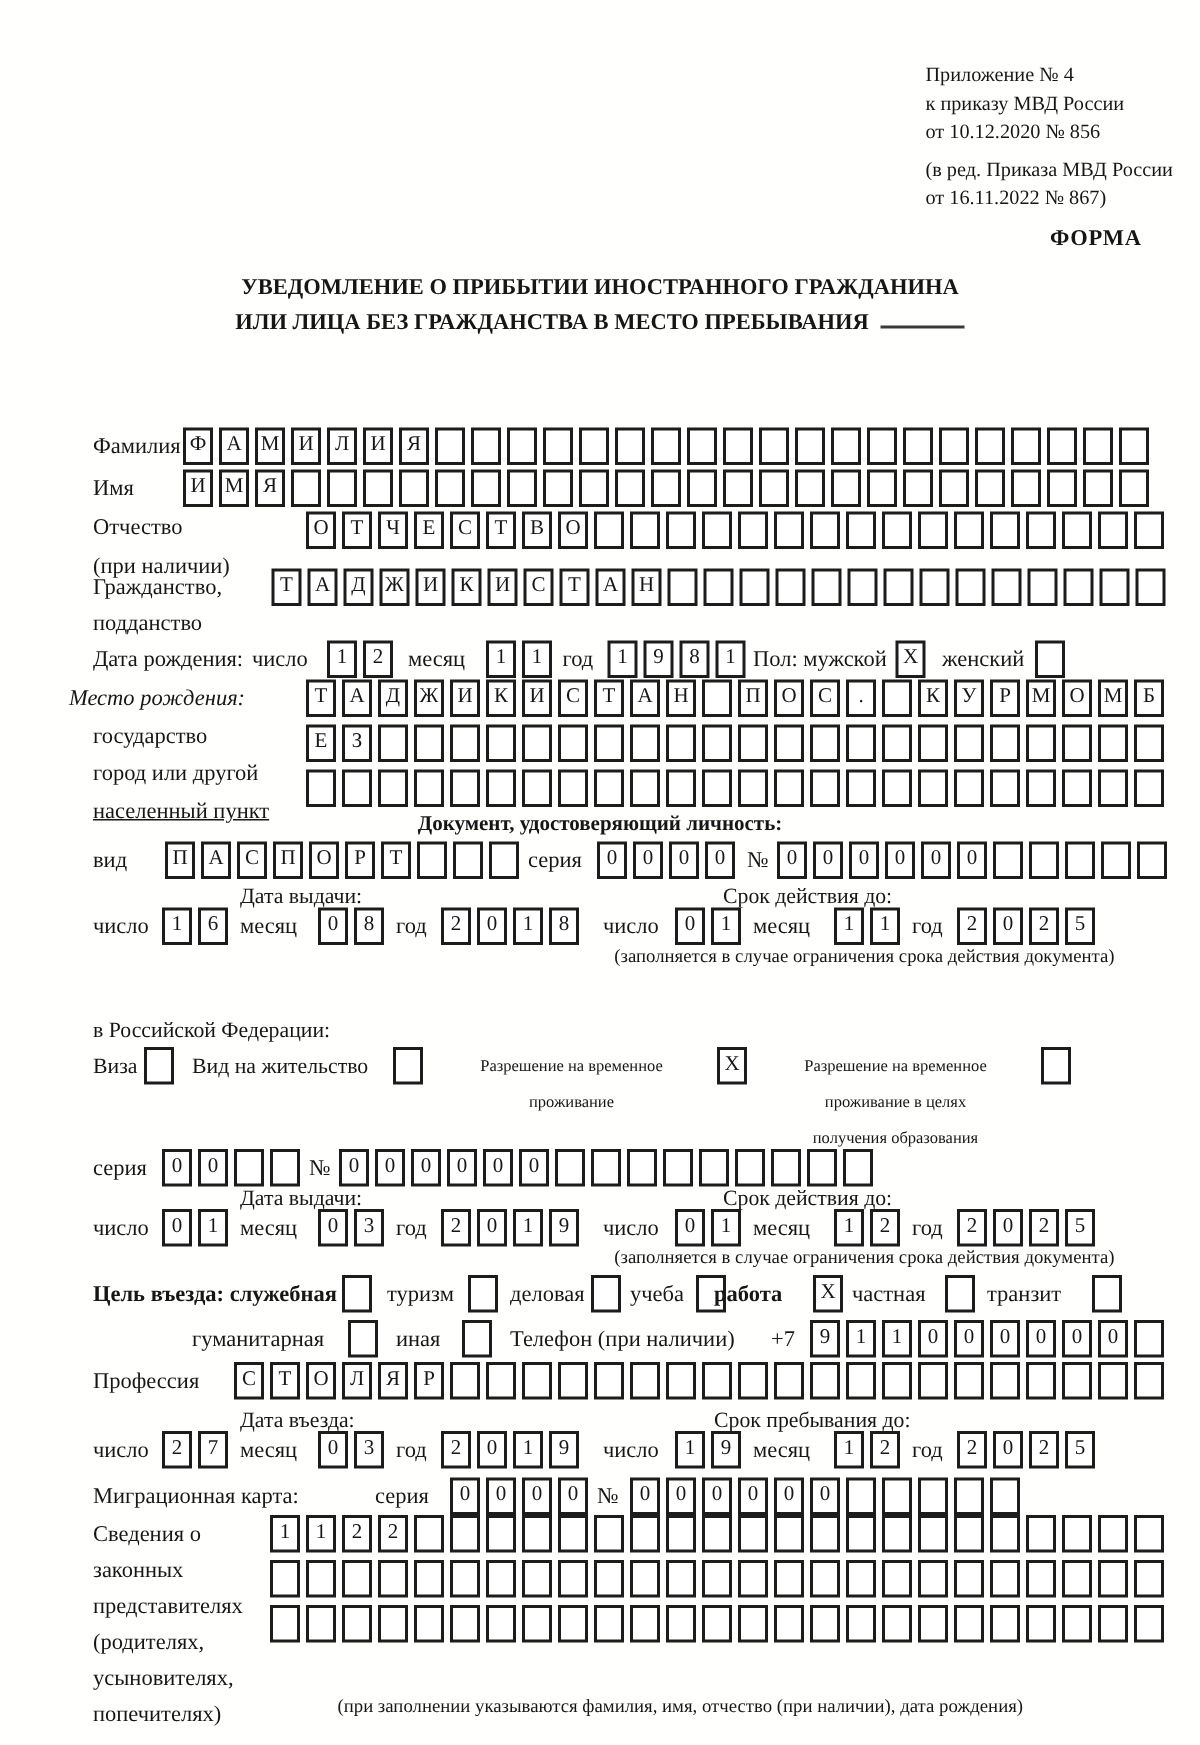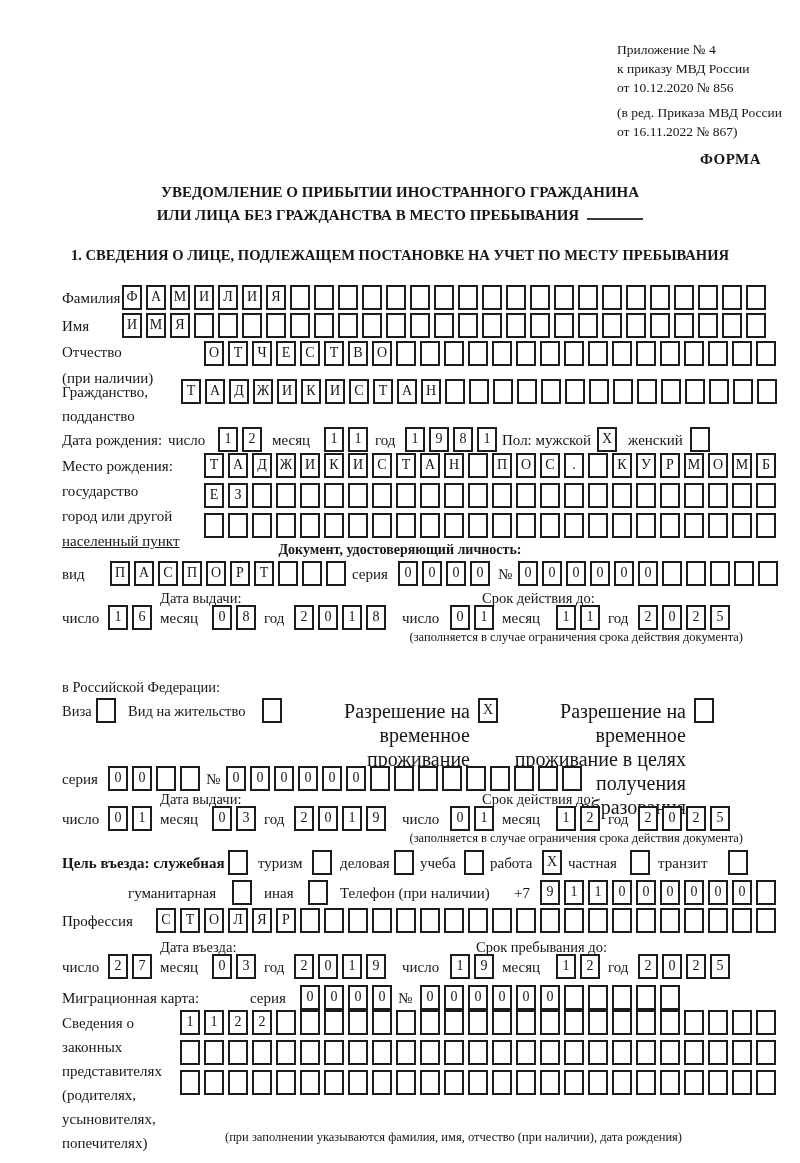--- a/index.html
+++ b/index.html
@@ -17,42 +17,41 @@
   .b   { font-weight:bold; }
   .ctr { left:0; width:800px; text-align:center; }
   .cells { display:flex; gap:4px; }
   .cell {
     flex:none; width:20px; height:25px;
     border:2px solid #1c1c1c; background:#fff;
     font-size:14px; line-height:20px; text-align:center;
     font-family:"Liberation Serif","DejaVu Serif",serif;
   }
   .hdrblock { font-size:13.5px; line-height:19px; }
-  .wrapbox { text-align:right; font-size:20px; line-height:24px; white-space:normal; }
+  .wrapbox { text-align:center; font-size:11px; line-height:24px; white-space:normal; }
   .underline-blank { display:inline-block; width:56px; border-bottom:2px solid #3a3a3a; margin-left:8px; }
 </style>
 </head>
 <body>
 
 <div class="page">
 
   <div class="a hdrblock" style="left:617px; top:36px;">
     <div>Приложение № 4</div>
     <div>к приказу МВД России</div>
     <div>от 10.12.2020 № 856</div>
     <div style="margin-top:6px;">(в ред. Приказа МВД России</div>
     <div>от 16.11.2022 № 867)</div>
   </div>
   <div class="a b" style="left:700px; top:147px; font-size:15px; letter-spacing:0.5px;">ФОРМА</div>
 
   <div class="a ctr b" style="top:180px; font-size:15px;">УВЕДОМЛЕНИЕ О ПРИБЫТИИ ИНОСТРАННОГО ГРАЖДАНИНА</div>
   <div class="a ctr b" style="top:203px; font-size:15px;">
     <span>ИЛИ ЛИЦА БЕЗ ГРАЖДАНСТВА В МЕСТО ПРЕБЫВАНИЯ</span><span class="underline-blank"></span>
   </div>
-  <div class="a ctr b" style="top:243px; font-size:14.6px;">1. СВЕДЕНИЯ О ЛИЦЕ, ПОДЛЕЖАЩЕМ ПОСТАНОВКЕ НА УЧЕТ ПО МЕСТУ ПРЕБЫВАНИЯ</div>
 
   <span class="a lbl" style="left:62px; top:285px;">Фамилия</span>
   <div class="a cells" style="left:122px; top:281px;">
       <div class="cell">Ф</div>
       <div class="cell">А</div>
       <div class="cell">М</div>
       <div class="cell">И</div>
       <div class="cell">Л</div>
       <div class="cell">И</div>
       <div class="cell">Я</div>
@@ -188,21 +187,21 @@
     </div>
   <span class="a lbl" style="left:502px; top:427px;text-align:right;">Пол: мужской</span>
   <div class="a cells" style="left:597px; top:423px;">
       <div class="cell">X</div>
     </div>
   <span class="a lbl" style="left:628px; top:427px;">женский</span>
   <div class="a cells" style="left:690px; top:423px;">
       <div class="cell"></div>
     </div>
 
-  <span class="a lbl" style="left:62px; top:453px;">Место рождения:</span>
+  <span class="a lbl" style="left:46px; top:453px;font-style:italic;">Место рождения:</span>
   <div class="a cells" style="left:204px; top:449px;">
       <div class="cell">Т</div>
       <div class="cell">А</div>
       <div class="cell">Д</div>
       <div class="cell">Ж</div>
       <div class="cell">И</div>
       <div class="cell">К</div>
       <div class="cell">И</div>
       <div class="cell">С</div>
       <div class="cell">Т</div>
@@ -453,21 +452,21 @@
       <div class="cell"></div>
     </div>
   <span class="a lbl" style="left:340px; top:850px;">деловая</span>
   <div class="a cells" style="left:394px; top:846px;">
       <div class="cell"></div>
     </div>
   <span class="a lbl" style="left:420px; top:850px;">учеба</span>
   <div class="a cells" style="left:464px; top:846px;">
       <div class="cell"></div>
     </div>
-  <span class="a lbl" style="left:490px; top:850px;">работа</span>
+  <span class="a lbl" style="left:476px; top:850px;font-weight:bold;">работа</span>
   <div class="a cells" style="left:542px; top:846px;">
       <div class="cell">X</div>
     </div>
   <span class="a lbl" style="left:568px; top:850px;">частная</span>
   <div class="a cells" style="left:630px; top:846px;">
       <div class="cell"></div>
     </div>
   <span class="a lbl" style="left:658px; top:850px;">транзит</span>
   <div class="a cells" style="left:728px; top:846px;">
       <div class="cell"></div>

